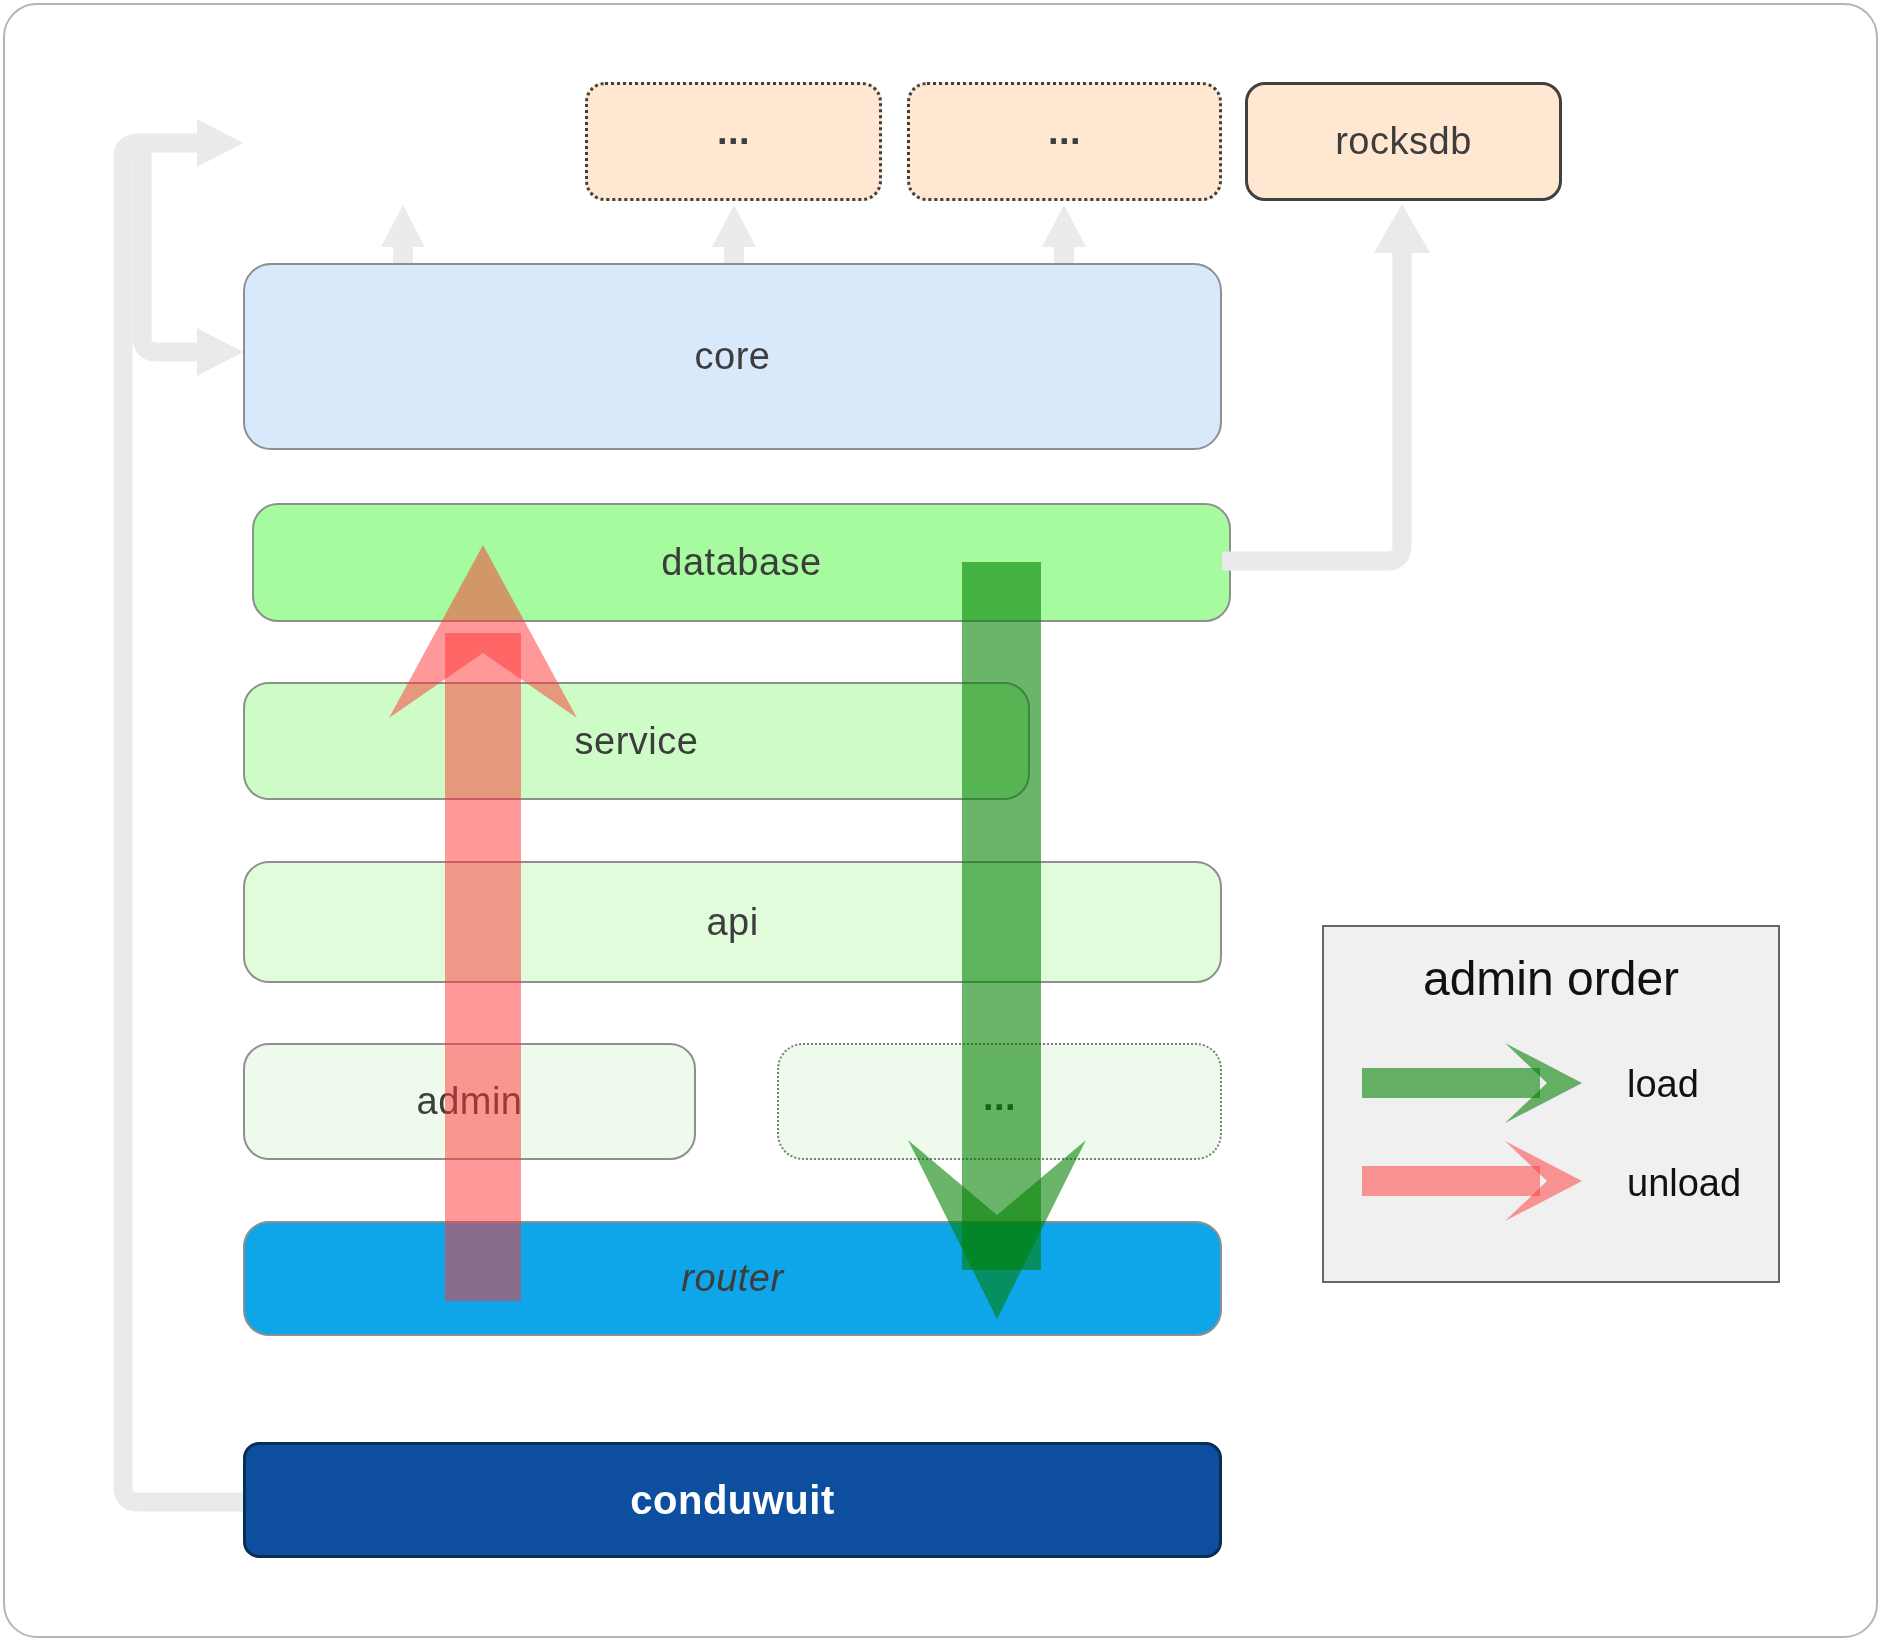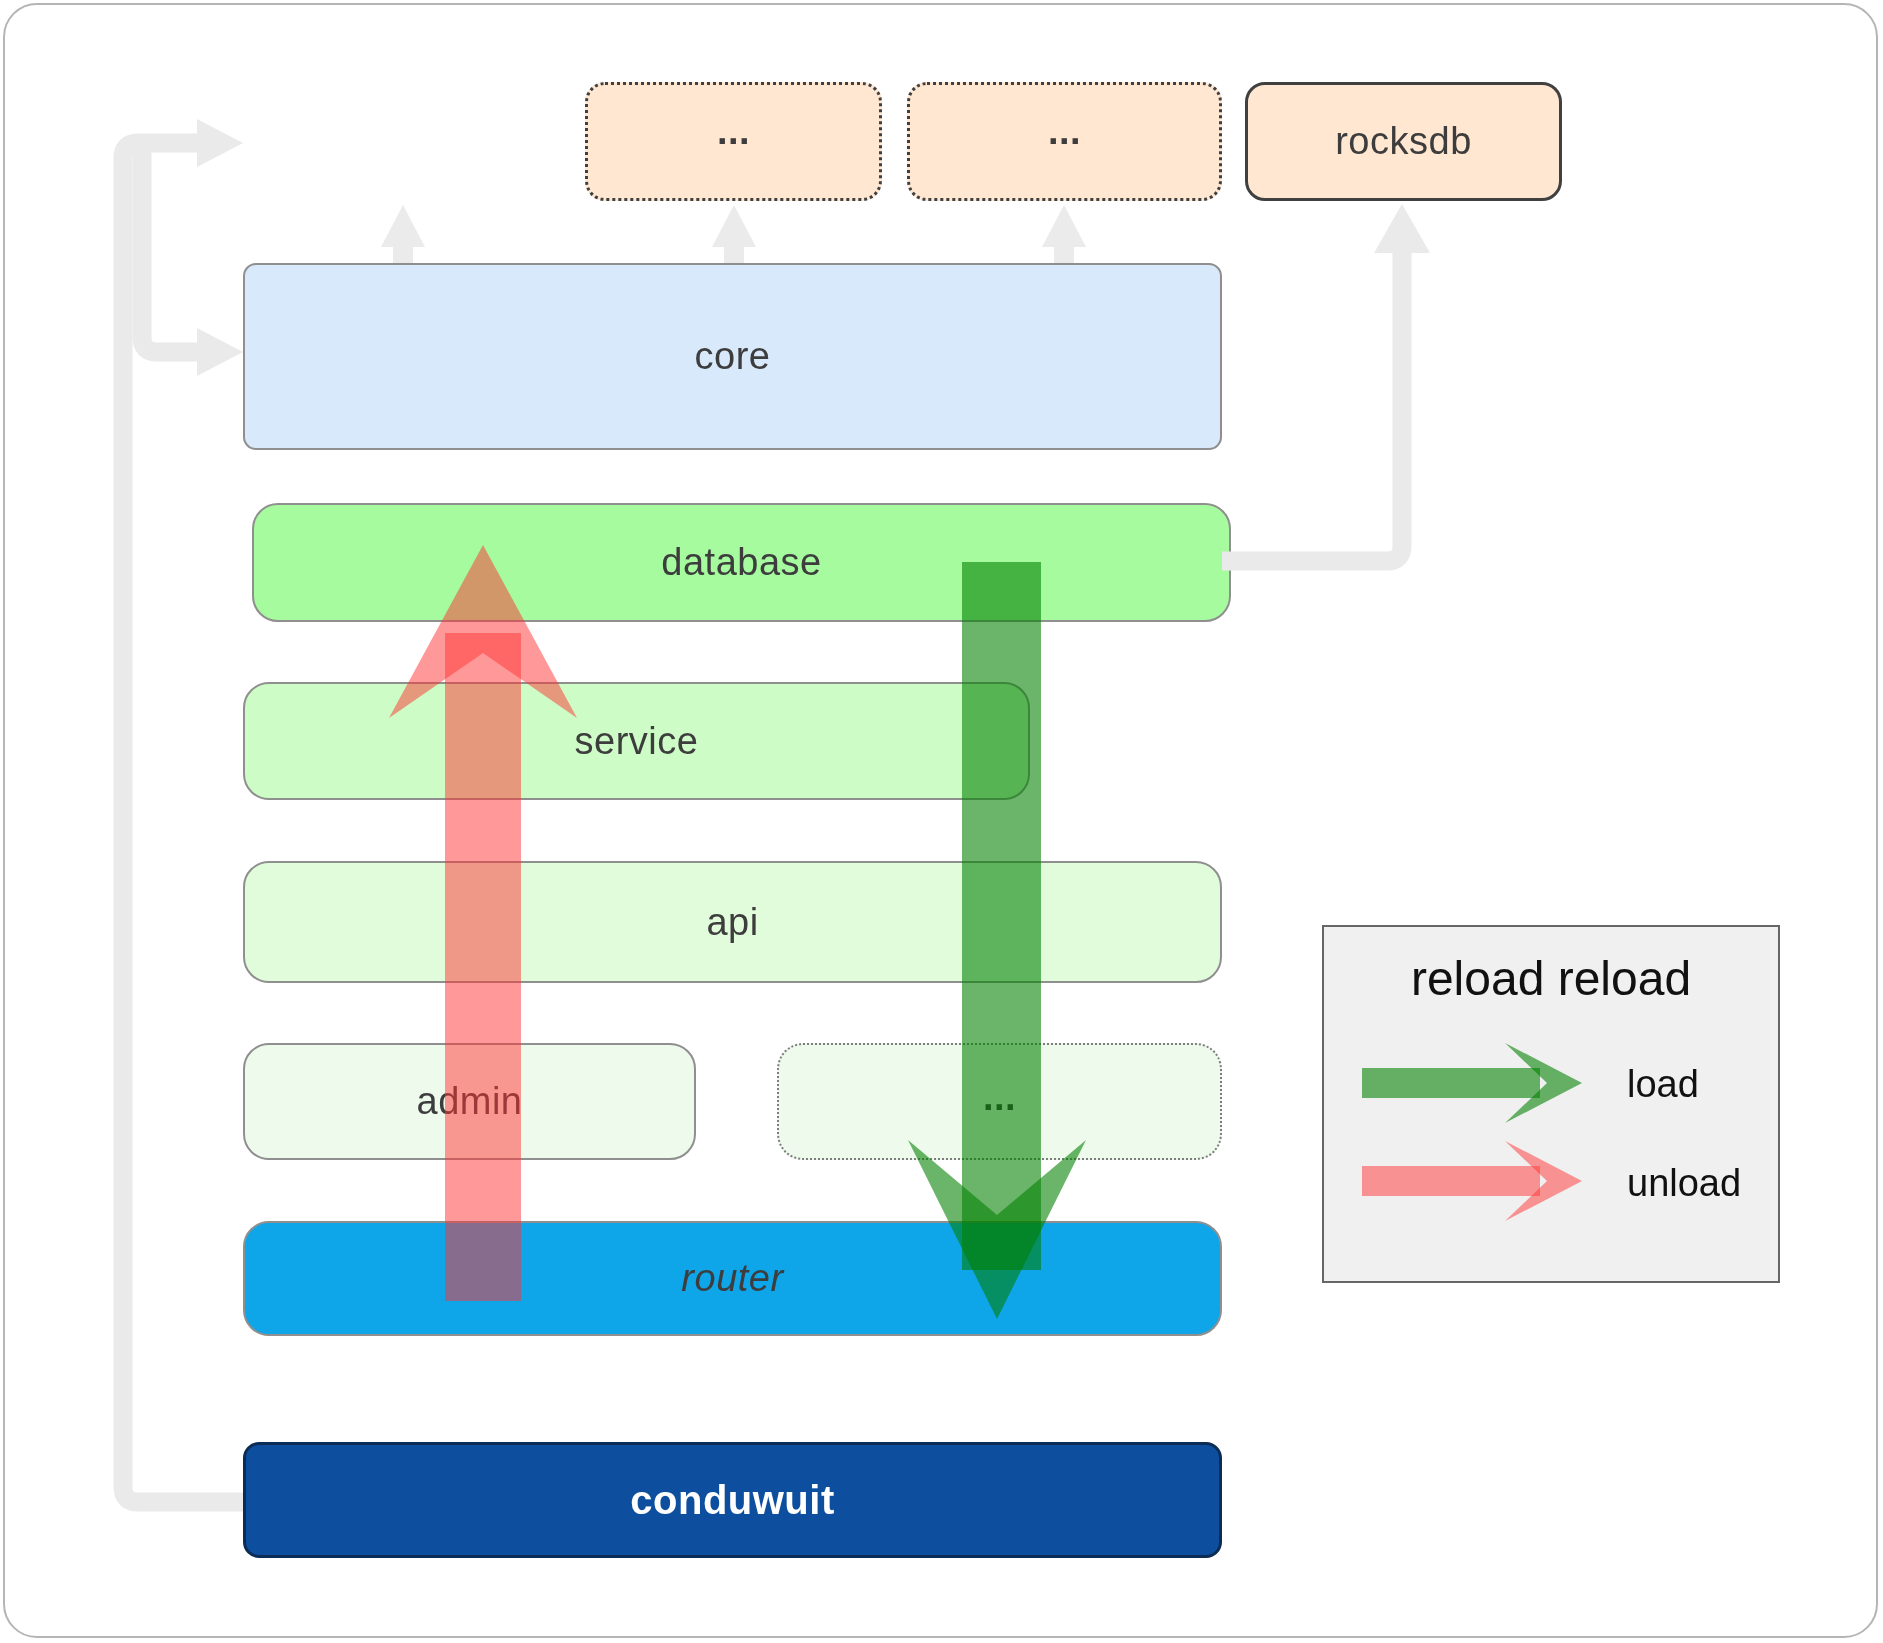--- a/index.html
+++ b/index.html
@@ -14,21 +14,21 @@
     position:absolute;left:3px;top:3px;width:1875px;height:1635px;
     border:2px solid #b5b5b5;border-radius:34px;box-sizing:border-box;
   }
   .node{
     position:absolute;box-sizing:border-box;
     display:flex;align-items:center;justify-content:center;
     font-size:38px;color:#3d3d3d;letter-spacing:0.5px;
   }
   .peach{background:#ffe7d1;border:3px solid #404040;border-radius:20px;}
   .peach.dotted{border-style:dotted;border-width:3px;}
-  .blue{background:#d7e9fb;border:2px solid #8f8f8f;border-radius:13px;}
+  .blue{background:#d7e9fb;border:2px solid #8f8f8f;border-radius:28px;}
   .grayline{border:2px solid #8f8f8f;border-radius:26px;}
   .dotline{border:2px dotted #7d7d7d;border-radius:26px;}
   .fill-db{background:#a5fb9e;margin-left:9px;}
   .fill-svc{background:#cdfcc6;}
   .fill-api{background:#e1fcdb;}
   .fill-admin{background:#eefbec;}
   .fill-white{background:#0ea5e9;font-style:italic;}
   .navy{
     background:#0d4f9e;border:3px solid #0a2c55;border-radius:16px;
     color:#ffffff;font-weight:bold;font-size:40px;letter-spacing:0.5px;
@@ -71,21 +71,21 @@
   <div class="node grayline fill-svc" style="left:243px;top:682px;width:787px;height:118px;">service</div>
   <div class="node grayline fill-api" style="left:243px;top:861px;width:979px;height:122px;">api</div>
   <div class="node grayline fill-admin" style="left:243px;top:1043px;width:453px;height:117px;">admin</div>
   <div class="node dotline fill-admin" style="left:777px;top:1043px;width:445px;height:117px;">
       <span class="ellipsis-label" style="transform:translateY(-4px);">...</span>
     </div>
   <div class="node grayline fill-white" style="left:243px;top:1221px;width:979px;height:115px;">router</div>
   <div class="node navy" style="left:243px;top:1442px;width:979px;height:116px;">conduwuit</div>
 
   <div class="legend">
-    <div class="legend-title">reload reload</div>
+    <div class="legend-title">admin order</div>
     <div class="legend-label load">load</div>
     <div class="legend-label unload">unload</div>
   </div>
 
   <svg class="overlay" viewBox="0 0 1883 1643">
 
     <g>
       <path d="M 243 1502 H 138 Q 123 1502 123 1487 V 158 Q 123 143 138 143 H 198" fill="none" stroke="#eaeaea" stroke-width="19"></path>
       <polygon points="243,143 197,119 197,167" fill="#eaeaea"></polygon>
     </g>

